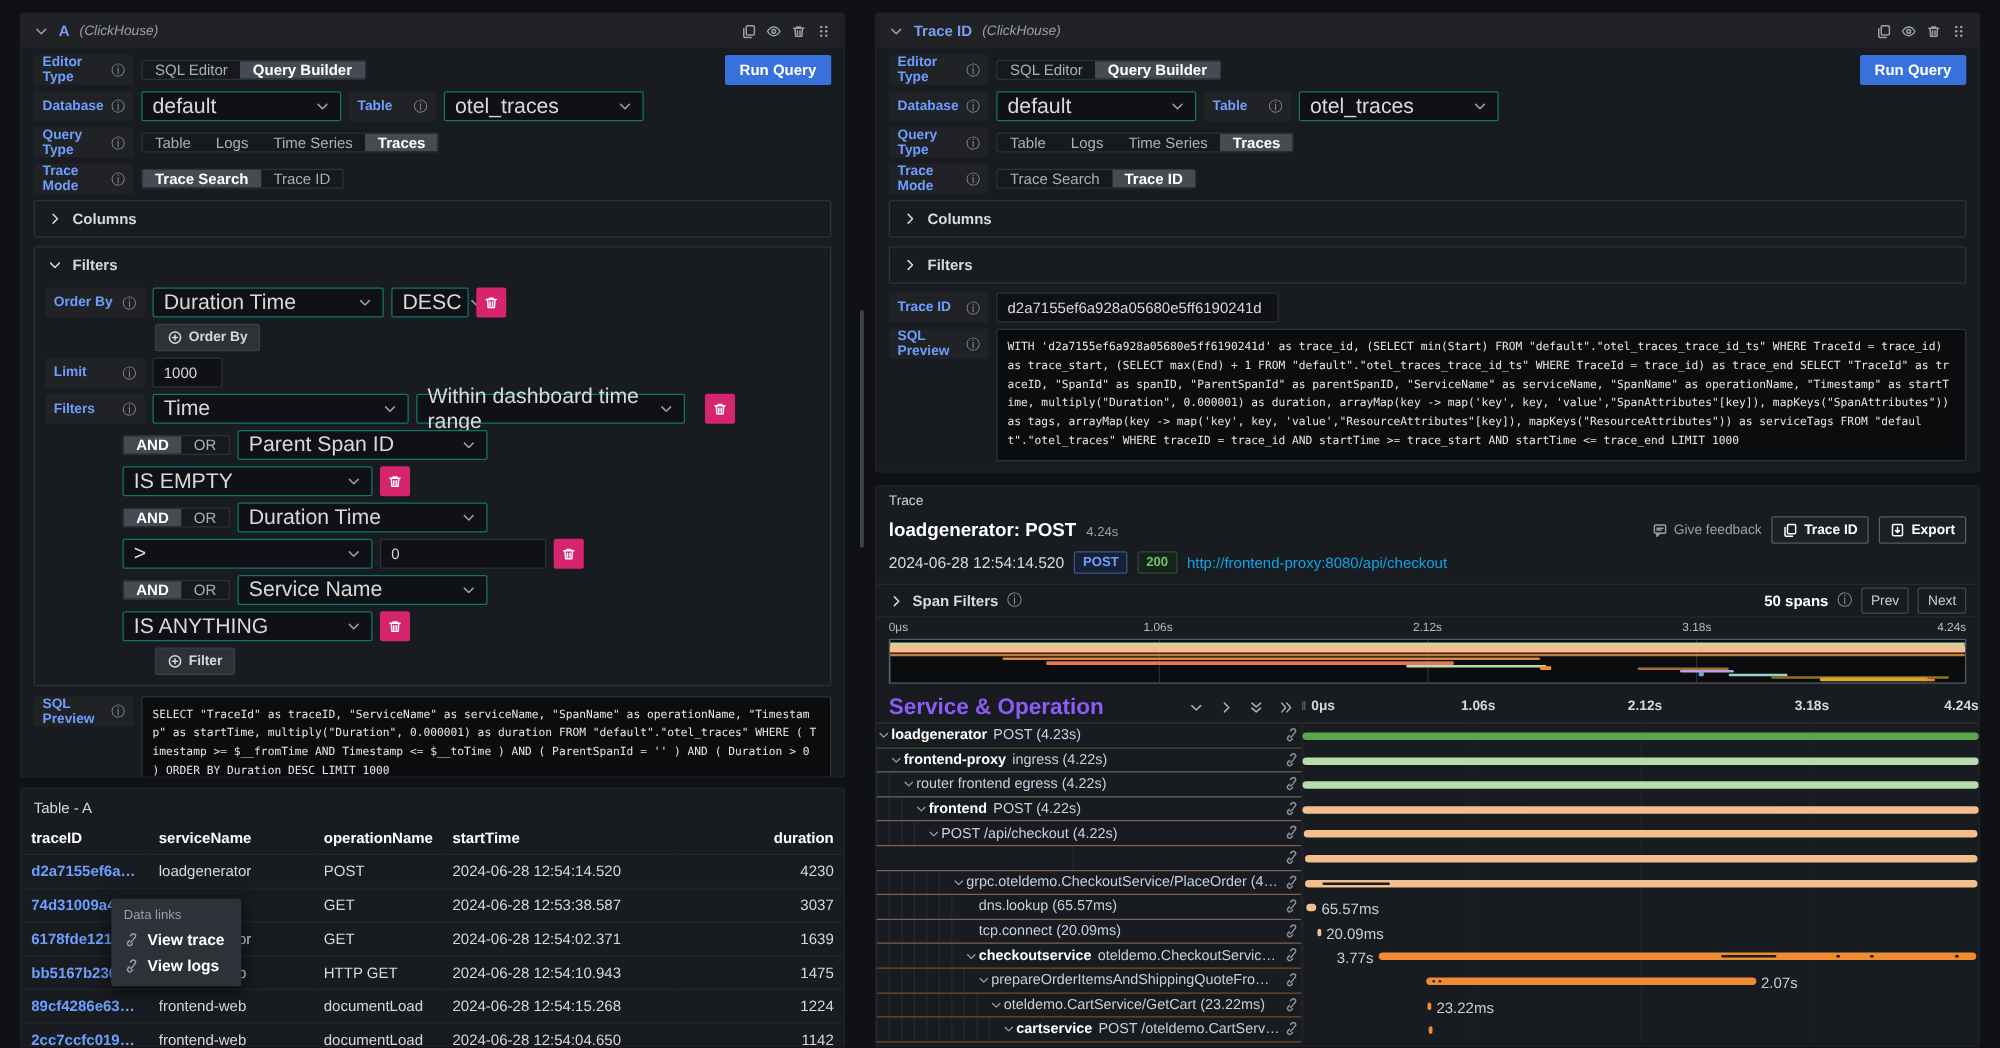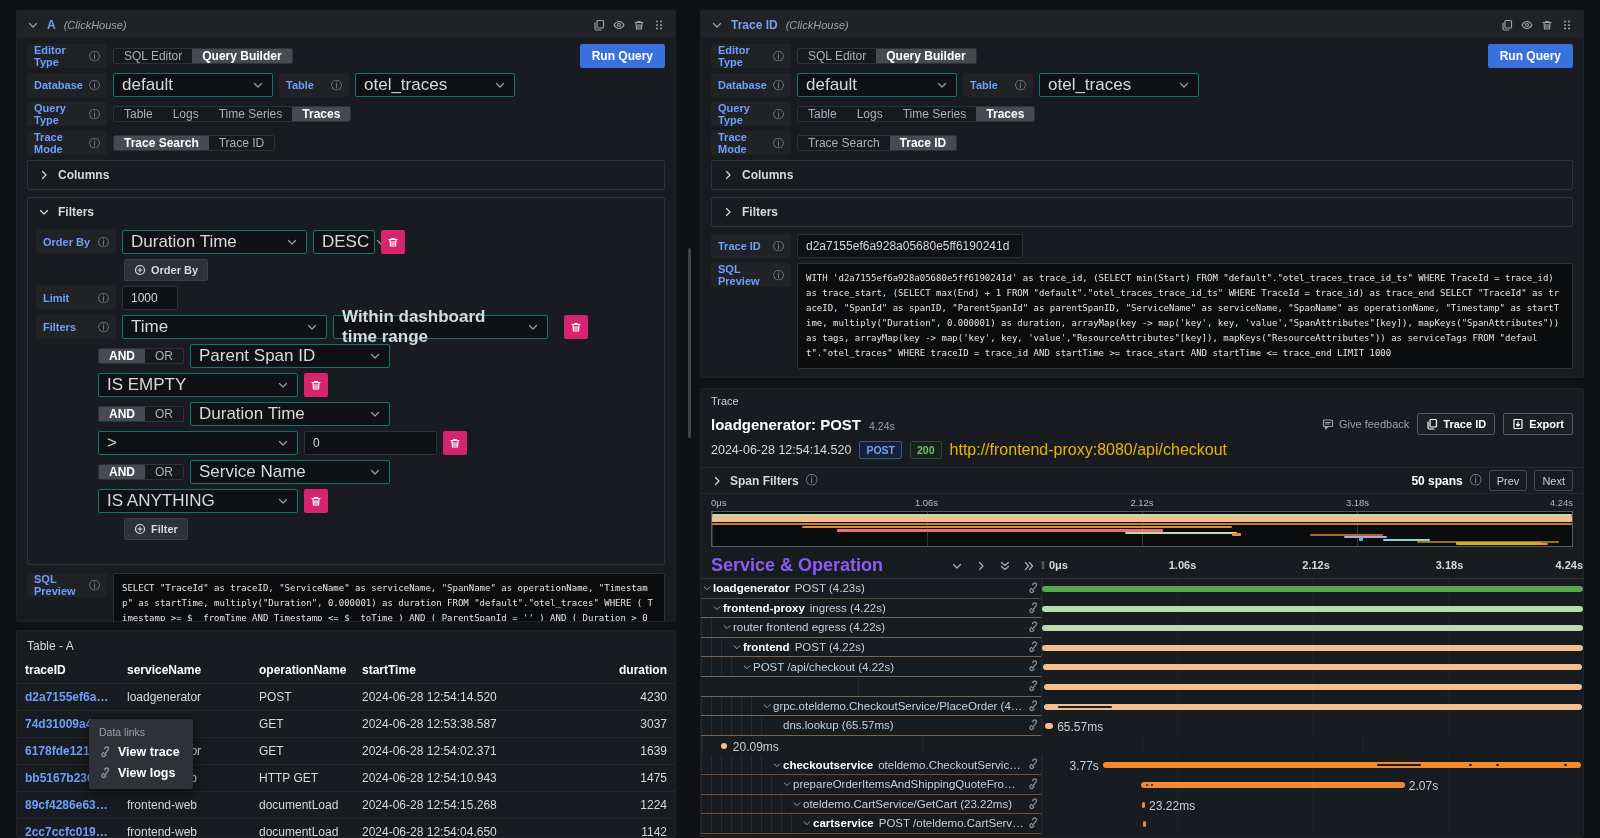--- a/index.html
+++ b/index.html
@@ -64,21 +64,21 @@
   .trace-actions { margin-left:auto; display:flex; align-items:center; gap:8px; }
   .feedback { color:#9aa0a7; font-size:11px; display:flex; gap:5px; align-items:center; cursor:pointer; }
   .tbtn { border:1px solid #565b63; border-radius:2px; height:22px; padding:0 8px; display:flex; gap:5px;
           align-items:center; color:#ffffff; font-size:11px; font-weight:bold; cursor:pointer; background:#1d2025; }
   .trace-sub-row { display:flex; align-items:center; gap:8px; padding:6px 10px 8px 10px; }
   .ts { font-size:12.5px; color:#d8d9da; }
   .badge-m { border:1px solid #3a5785; background:#172136; color:#6e9fff; font-size:10.5px; font-weight:bold;
              border-radius:2px; padding:2px 6px; }
   .badge-s { border:1px solid #2f4a2f; background:#15241a; color:#73bf69; font-size:10.5px; font-weight:bold;
              border-radius:2px; padding:2px 6px; }
-  .url { font-size:16px; color:#eab308; }
+  .url { font-size:12px; color:#0ea5e9; }
   .sf-bar { border-top:1px solid #26292e; border-bottom:1px solid #26292e; height:27px; display:flex;
             align-items:center; gap:7px; padding:0 10px; }
   .sf-bar .lbl { font-weight:bold; font-size:12px; color:#d8d9da; }
   .sf-right { margin-left:auto; display:flex; align-items:center; gap:7px; }
   .sf-count { font-weight:bold; font-size:12px; color:#ffffff; }
   .pn-btn { border:1px solid #44484f; border-radius:2px; height:21px; padding:0 7px; display:flex; align-items:center;
             color:#c7d0d9; font-size:11px; cursor:pointer; }
   .mini-labels { position:relative; height:13px; margin:3px 10px 0 10px; font-size:9.5px; color:#b4bac2; }
   .mini-labels span { position:absolute; top:0; }
   .minimap { position:relative; height:36px; margin:1px 10px 0 10px; background:#0b0c0e;
@@ -288,21 +288,21 @@
                 <span class="i">ⓘ</span>
               </div>
             <div class="sel" style="width:205px;justify-content:center;">
                 <span>Time</span>
                 <span class="car">
                   <svg width="12" height="12" viewBox="0 0 12 12" fill="none" stroke="currentColor" stroke-width="1.2" stroke-linecap="round" stroke-linejoin="round">
                     <path d="M2.5 4.5 6 8l3.5-3.5"></path>
                   </svg>
                 </span>
               </div>
-            <div class="sel" style="width:215px;font-weight:bold;">
+            <div class="sel" style="width:215px;">
                 <span>Within dashboard time range</span>
                 <span class="car">
                   <svg width="12" height="12" viewBox="0 0 12 12" fill="none" stroke="currentColor" stroke-width="1.2" stroke-linecap="round" stroke-linejoin="round">
                     <path d="M2.5 4.5 6 8l3.5-3.5"></path>
                   </svg>
                 </span>
               </div>
             <div class="btn-trash" style="margin-left:10px;">
                 <span>
                   <svg width="12" height="12" viewBox="0 0 12 12" fill="none" stroke="currentColor" stroke-width="1.2" stroke-linecap="round" stroke-linejoin="round">
@@ -398,21 +398,21 @@
                 </span>
               </div>
             <div class="btn-trash">
                 <span>
                   <svg width="12" height="12" viewBox="0 0 12 12" fill="none" stroke="currentColor" stroke-width="1.2" stroke-linecap="round" stroke-linejoin="round">
                     <path d="M2 3.5h8M4.5 3.5v-1h3v1M3 3.5l.5 6.5h5l.5-6.5M5 5.5v3M7 5.5v3"></path>
                   </svg>
                 </span>
               </div>
           </div>
-          <div class="qrow" style="margin-left:88px; margin-bottom:16px;text-align:right;">
+          <div class="qrow" style="margin-left:88px; margin-bottom:0;text-align:right;">
             <div class="btn-ghost">
                 <span>
                   <svg width="12" height="12" viewBox="0 0 12 12" fill="none" stroke="currentColor" stroke-width="1.2" stroke-linecap="round" stroke-linejoin="round">
                     <circle cx="6" cy="6" r="4.5"></circle>
                     <path d="M6 4v4M4 6h4"></path>
                   </svg>
                 </span>
                 <span>Filter</span>
               </div>
           </div>
@@ -941,20 +941,36 @@
                 <path d="M5 7l2-2M4 5.5 2.8 6.7a1.8 1.8 0 0 0 2.5 2.5L6.5 8M7.5 4l1.2-1.2a1.8 1.8 0 0 0-2.5-2.5L5 1.5" transform="translate(0.5,1)"></path>
               </svg>
             </span>
           </div>
           <div class="tr-gantt">
             <div class="gbar" style="left: 0.5%; width: 1.6%; background: rgb(243, 191, 141);"></div>
             <span class="glabel" style="left: 2.8%;">65.57ms</span>
           </div>
         </div>
         <div class="tree-row">
+          <div class="tr-name" style="border-bottom: 1px solid rgba(243, 191, 141, 0.45);">
+            <span class="guide"></span>
+            <span class="guide"></span>
+            <span class="guide"></span>
+            <span class="guide"></span>
+            <span class="guide"></span>
+            <span class="guide"></span>
+            <span class="guide"></span>
+            <span class="chev"></span>
+            <span class="tr-op">tcp.connect (20.09ms)</span>
+            <span class="tr-link">
+              <svg width="12" height="12" viewBox="0 0 12 12" fill="none" stroke="currentColor" stroke-width="1.2" stroke-linecap="round" stroke-linejoin="round">
+                <path d="M5 7l2-2M4 5.5 2.8 6.7a1.8 1.8 0 0 0 2.5 2.5L6.5 8M7.5 4l1.2-1.2a1.8 1.8 0 0 0-2.5-2.5L5 1.5" transform="translate(0.5,1)"></path>
+              </svg>
+            </span>
+          </div>
           <div class="tr-gantt">
             <div class="gbar" style="left: 2.2%; width: 0.6%; background: rgb(243, 191, 141);"></div>
             <span class="glabel" style="left: 3.5%;">20.09ms</span>
           </div>
         </div>
         <div class="tree-row">
           <div class="tr-name" style="border-bottom: 1px solid rgba(239, 139, 50, 0.45);">
             <span class="guide"></span>
             <span class="guide"></span>
             <span class="guide"></span>

